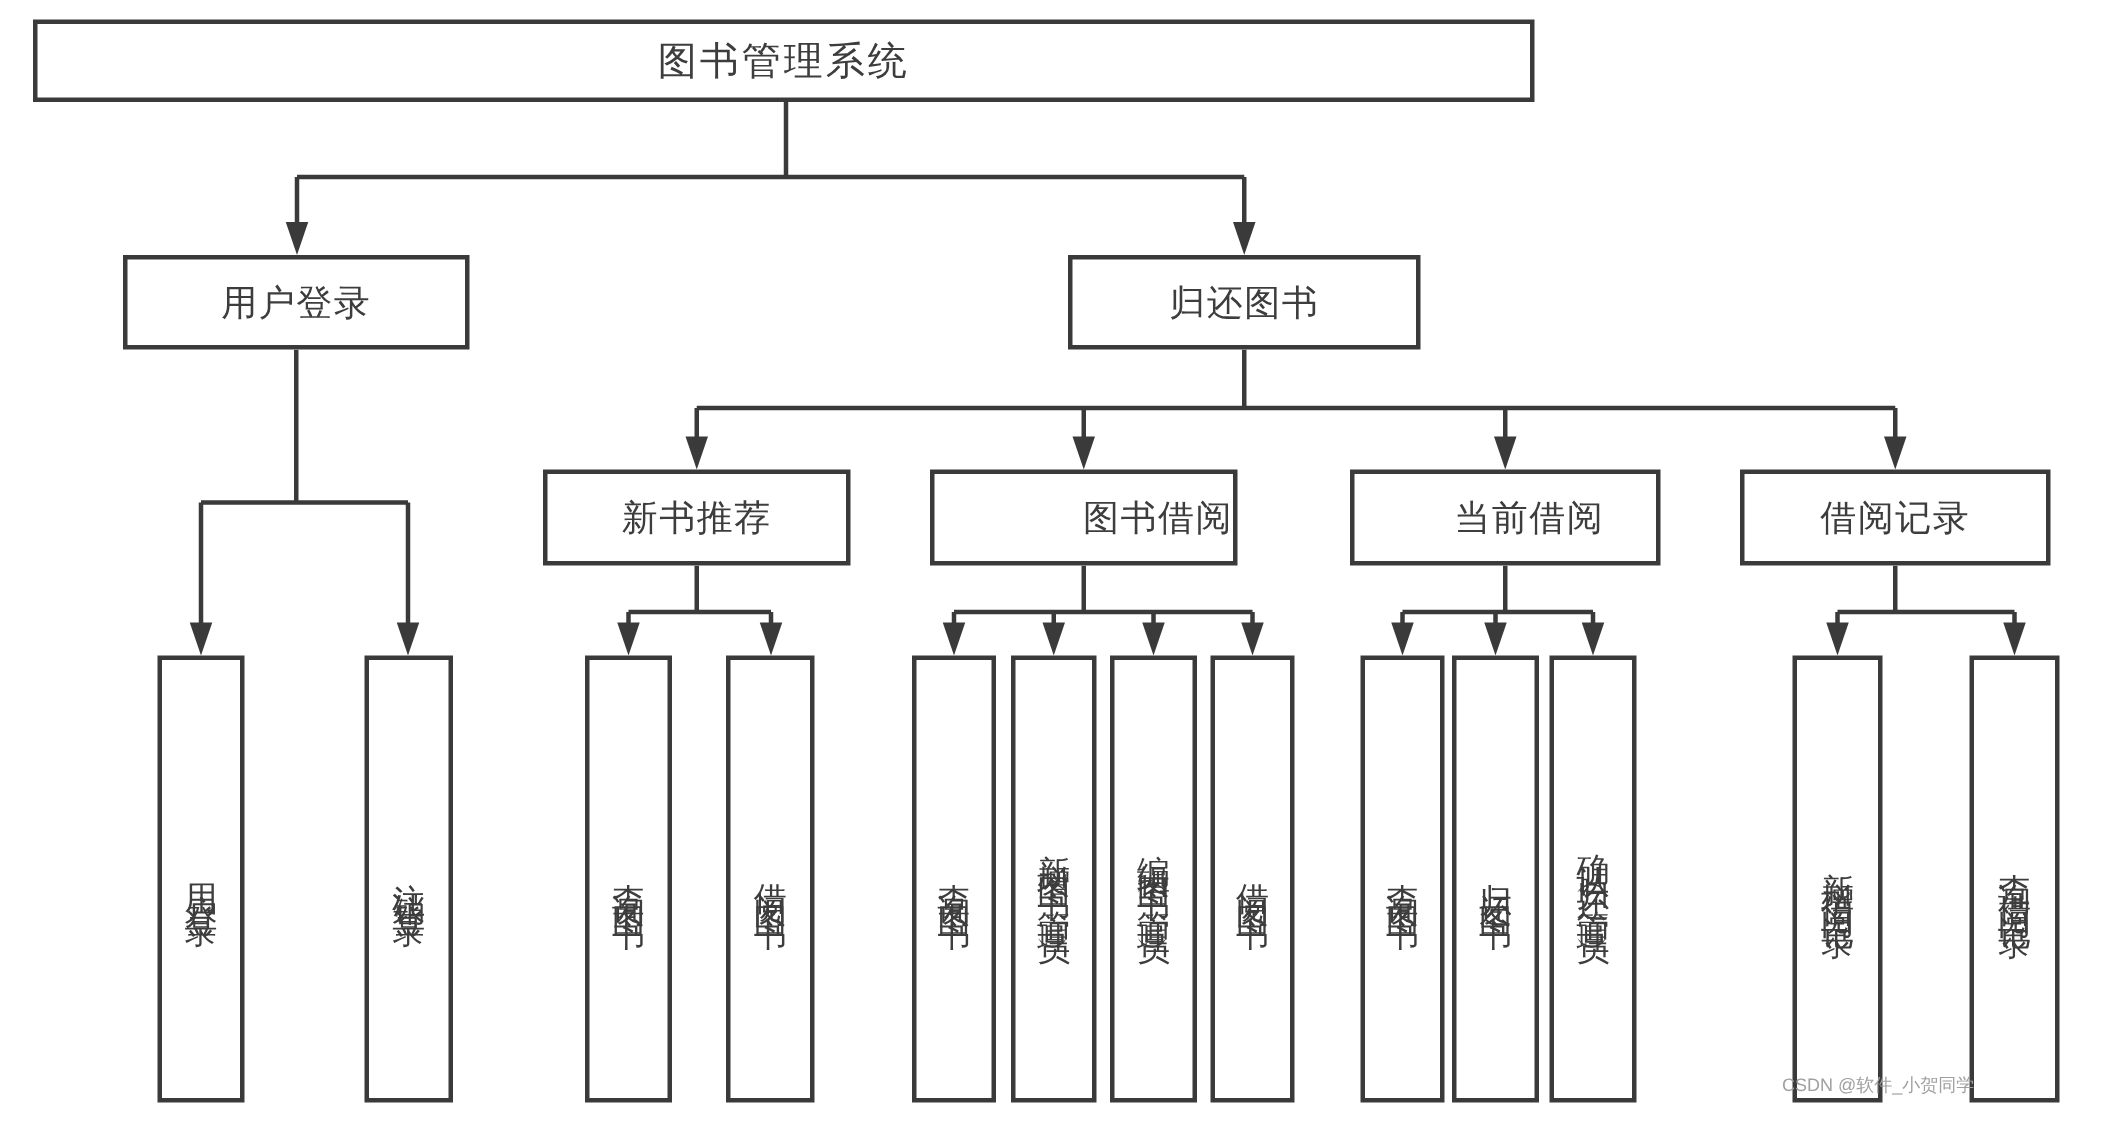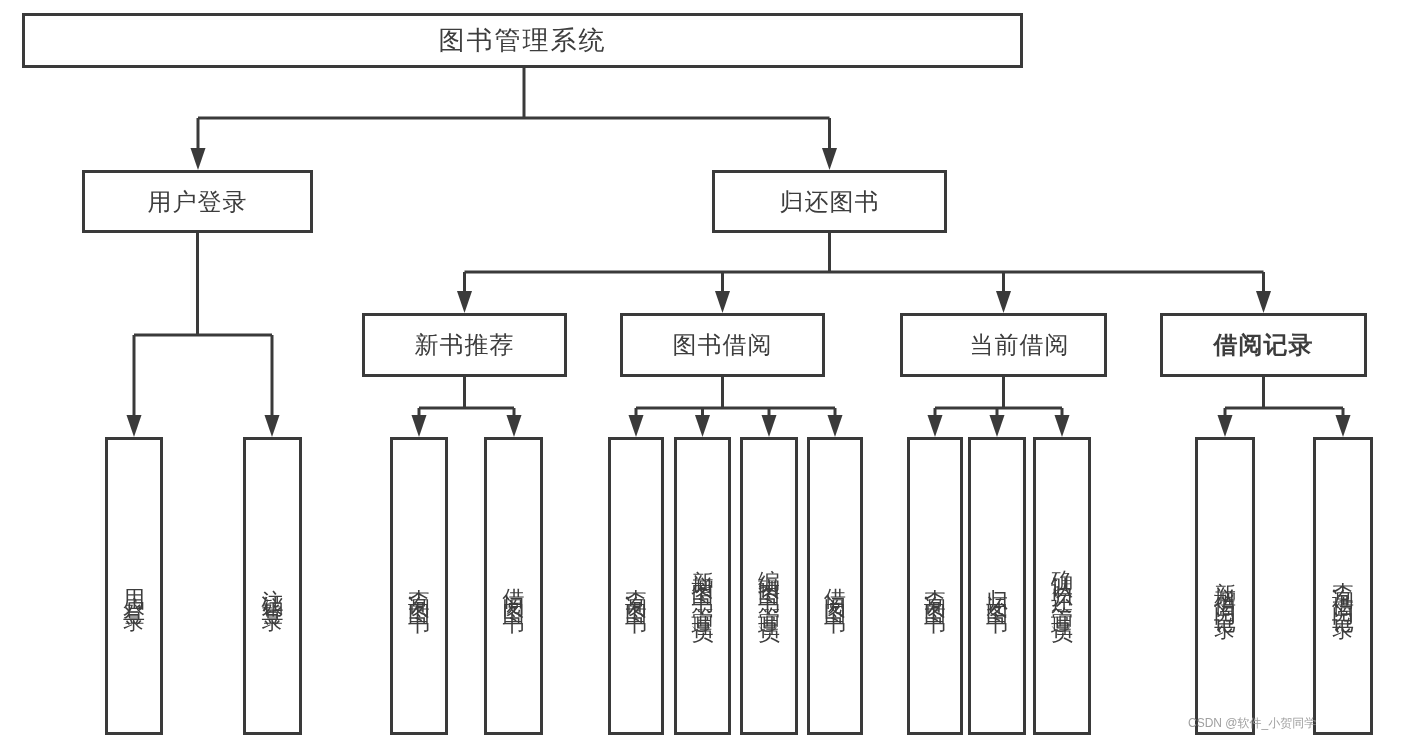--- a/index.html
+++ b/index.html
@@ -127,27 +127,27 @@
   <div class="node hnode" style="left:82px;top:170px;width:231px;height:63px;">
     <span>用户登录</span>
   </div>
   <div class="node hnode" style="left:712px;top:170px;width:235px;height:63px;">
     <span>归还图书</span>
   </div>
 
   <div class="node hnode" style="left:362px;top:313px;width:205px;height:64px;">
     <span>新书推荐</span>
   </div>
-  <div class="node hnode" style="left:620px;top:313px;width:205px;height:64px;">
+  <div class="node hnode" style="left:620px;top:313px;width:205px;height:64px;justify-content:flex-end;">
     <span>图书借阅</span>
   </div>
   <div class="node hnode" style="left:900px;top:313px;width:207px;height:64px;padding-left:32px;">
     <span>当前借阅</span>
   </div>
-  <div class="node hnode" style="left:1160px;top:313px;width:207px;height:64px;font-weight:bold;">
+  <div class="node hnode" style="left:1160px;top:313px;width:207px;height:64px;">
     <span>借阅记录</span>
   </div>
 
   <div class="node vnode" style="left:105px;top:437px;width:58px;height:298px;">
     <span>用户登录</span>
   </div>
   <div class="node vnode" style="left:243px;top:437px;width:59px;height:298px;">
     <span>注销登录</span>
   </div>
 

